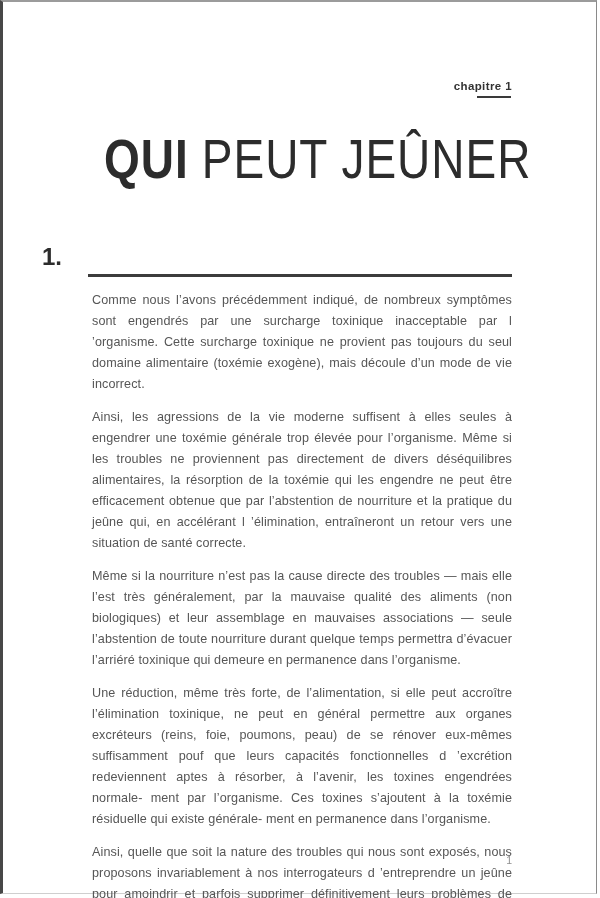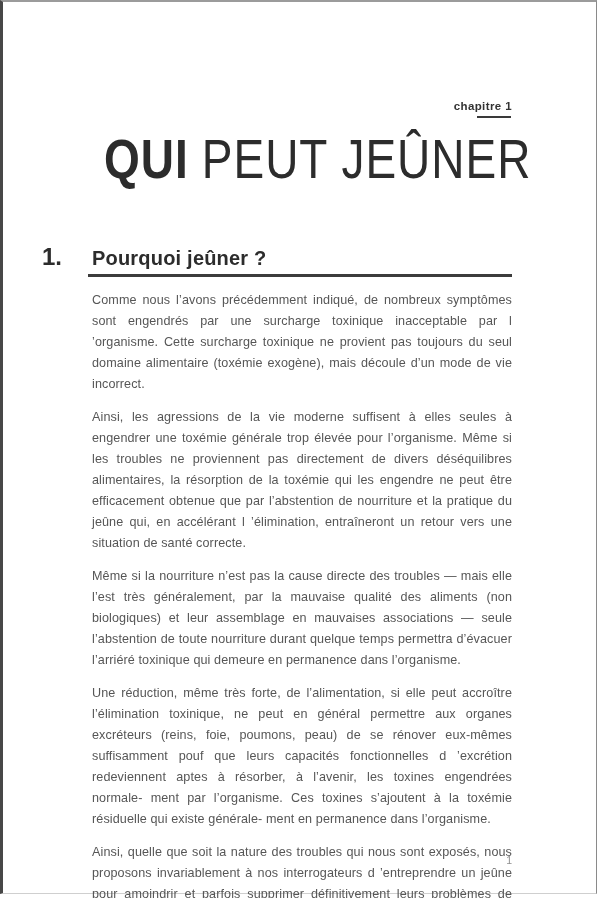--- a/index.html
+++ b/index.html
@@ -24,21 +24,21 @@
     height: 894px;
     box-sizing: border-box;
     border-top: 2px solid #9b9b9b;
     border-left: 3px solid #474747;
     border-right: 1px solid #8a8a8a;
     border-bottom: 1px solid #cfcfcf;
     background: #ffffff;
   }
   .chapter-block {
     position: absolute;
-    top: 100px;
+    top: 80px;
     right: 88px;
     text-align: center;
   }
   .chapter-label {
     font-size: 11.5px;
     font-weight: bold;
     letter-spacing: 0.4px;
     color: #333333;
   }
   .chapter-rule {
@@ -119,21 +119,20 @@
 
   <div class="chapter-block">
     <div class="chapter-label">chapitre 1</div>
     <div class="chapter-rule"></div>
   </div>
 
   <h1 class="page-title"><span class="title-emphasis">QUI</span><span class="title-rest">PEUT JEÛNER</span></h1>
 
   <div class="section-number">1.</div>
 
-  <h2 class="section-heading">Pourquoi jeûner ?</h2>
 
   <div class="heading-rule"></div>
 
   <div class="body-text">
     <p>Comme nous l’avons précédemment indiqué, de nombreux symptômes sont engendrés par une surcharge toxinique inacceptable par l ’organisme. Cette surcharge toxinique ne provient pas toujours du seul domaine alimentaire (toxémie exogène), mais découle d’un mode de vie incorrect.</p>
     <p>Ainsi, les agressions de la vie moderne suffisent à elles seules à engendrer une toxémie générale trop élevée pour l’organisme. Même si les troubles ne proviennent pas directement de divers déséquilibres alimentaires, la résorption de la toxémie qui les engendre ne peut être efficacement obtenue que par l’abstention de nourriture et la pratique du jeûne qui, en accélérant l ’élimination, entraîneront un retour vers une situation de santé correcte.</p>
     <p>Même si la nourriture n’est pas la cause directe des troubles — mais elle l’est très généralement, par la mauvaise qualité des aliments (non biologiques) et leur assemblage en mauvaises associations — seule l’abstention de toute nourriture durant quelque temps permettra d’évacuer l’arriéré toxinique qui demeure en permanence dans l’organisme.</p>
     <p>Une réduction, même très forte, de l’alimentation, si elle peut accroître l’élimination toxinique, ne peut en général permettre aux organes excréteurs (reins, foie, poumons, peau) de se rénover eux-mêmes suffisamment pouf que leurs capacités fonctionnelles d ’excrétion redeviennent aptes à résorber, à l’avenir, les toxines engendrées normale- ment par l’organisme. Ces toxines s’ajoutent à la toxémie résiduelle qui existe générale- ment en permanence dans l’organisme.</p>
     <p>Ainsi, quelle que soit la nature des troubles qui nous sont exposés, nous proposons invariablement à nos interrogateurs d ’entreprendre un jeûne pour amoindrir et parfois supprimer définitivement leurs problèmes de santé.</p>
   </div>

